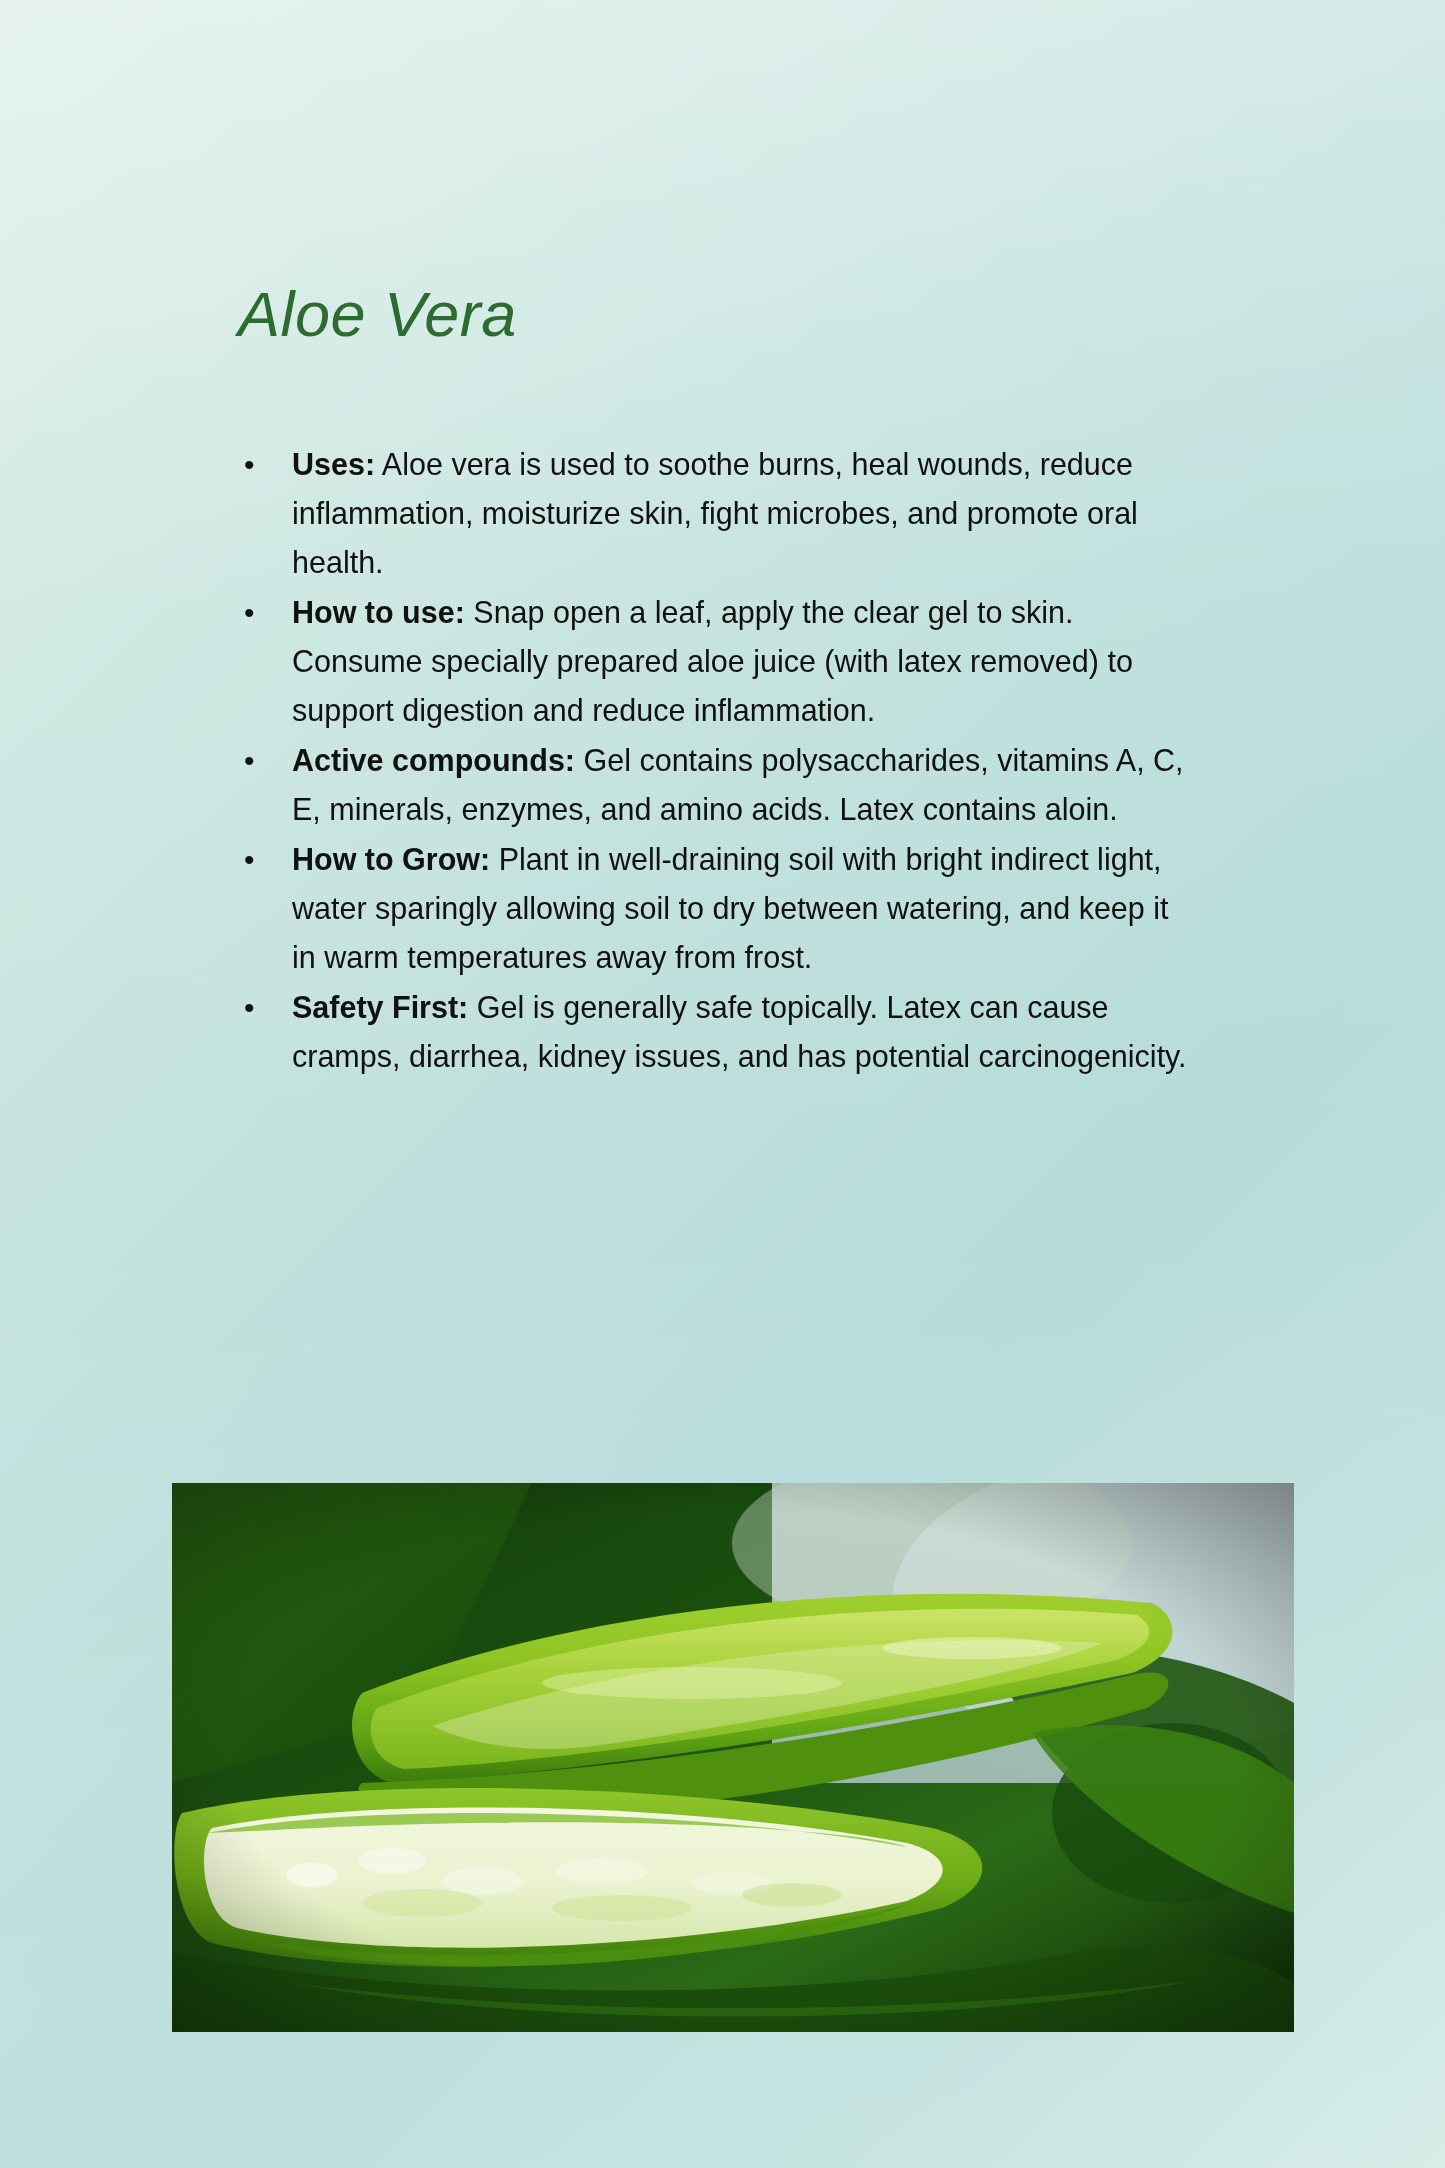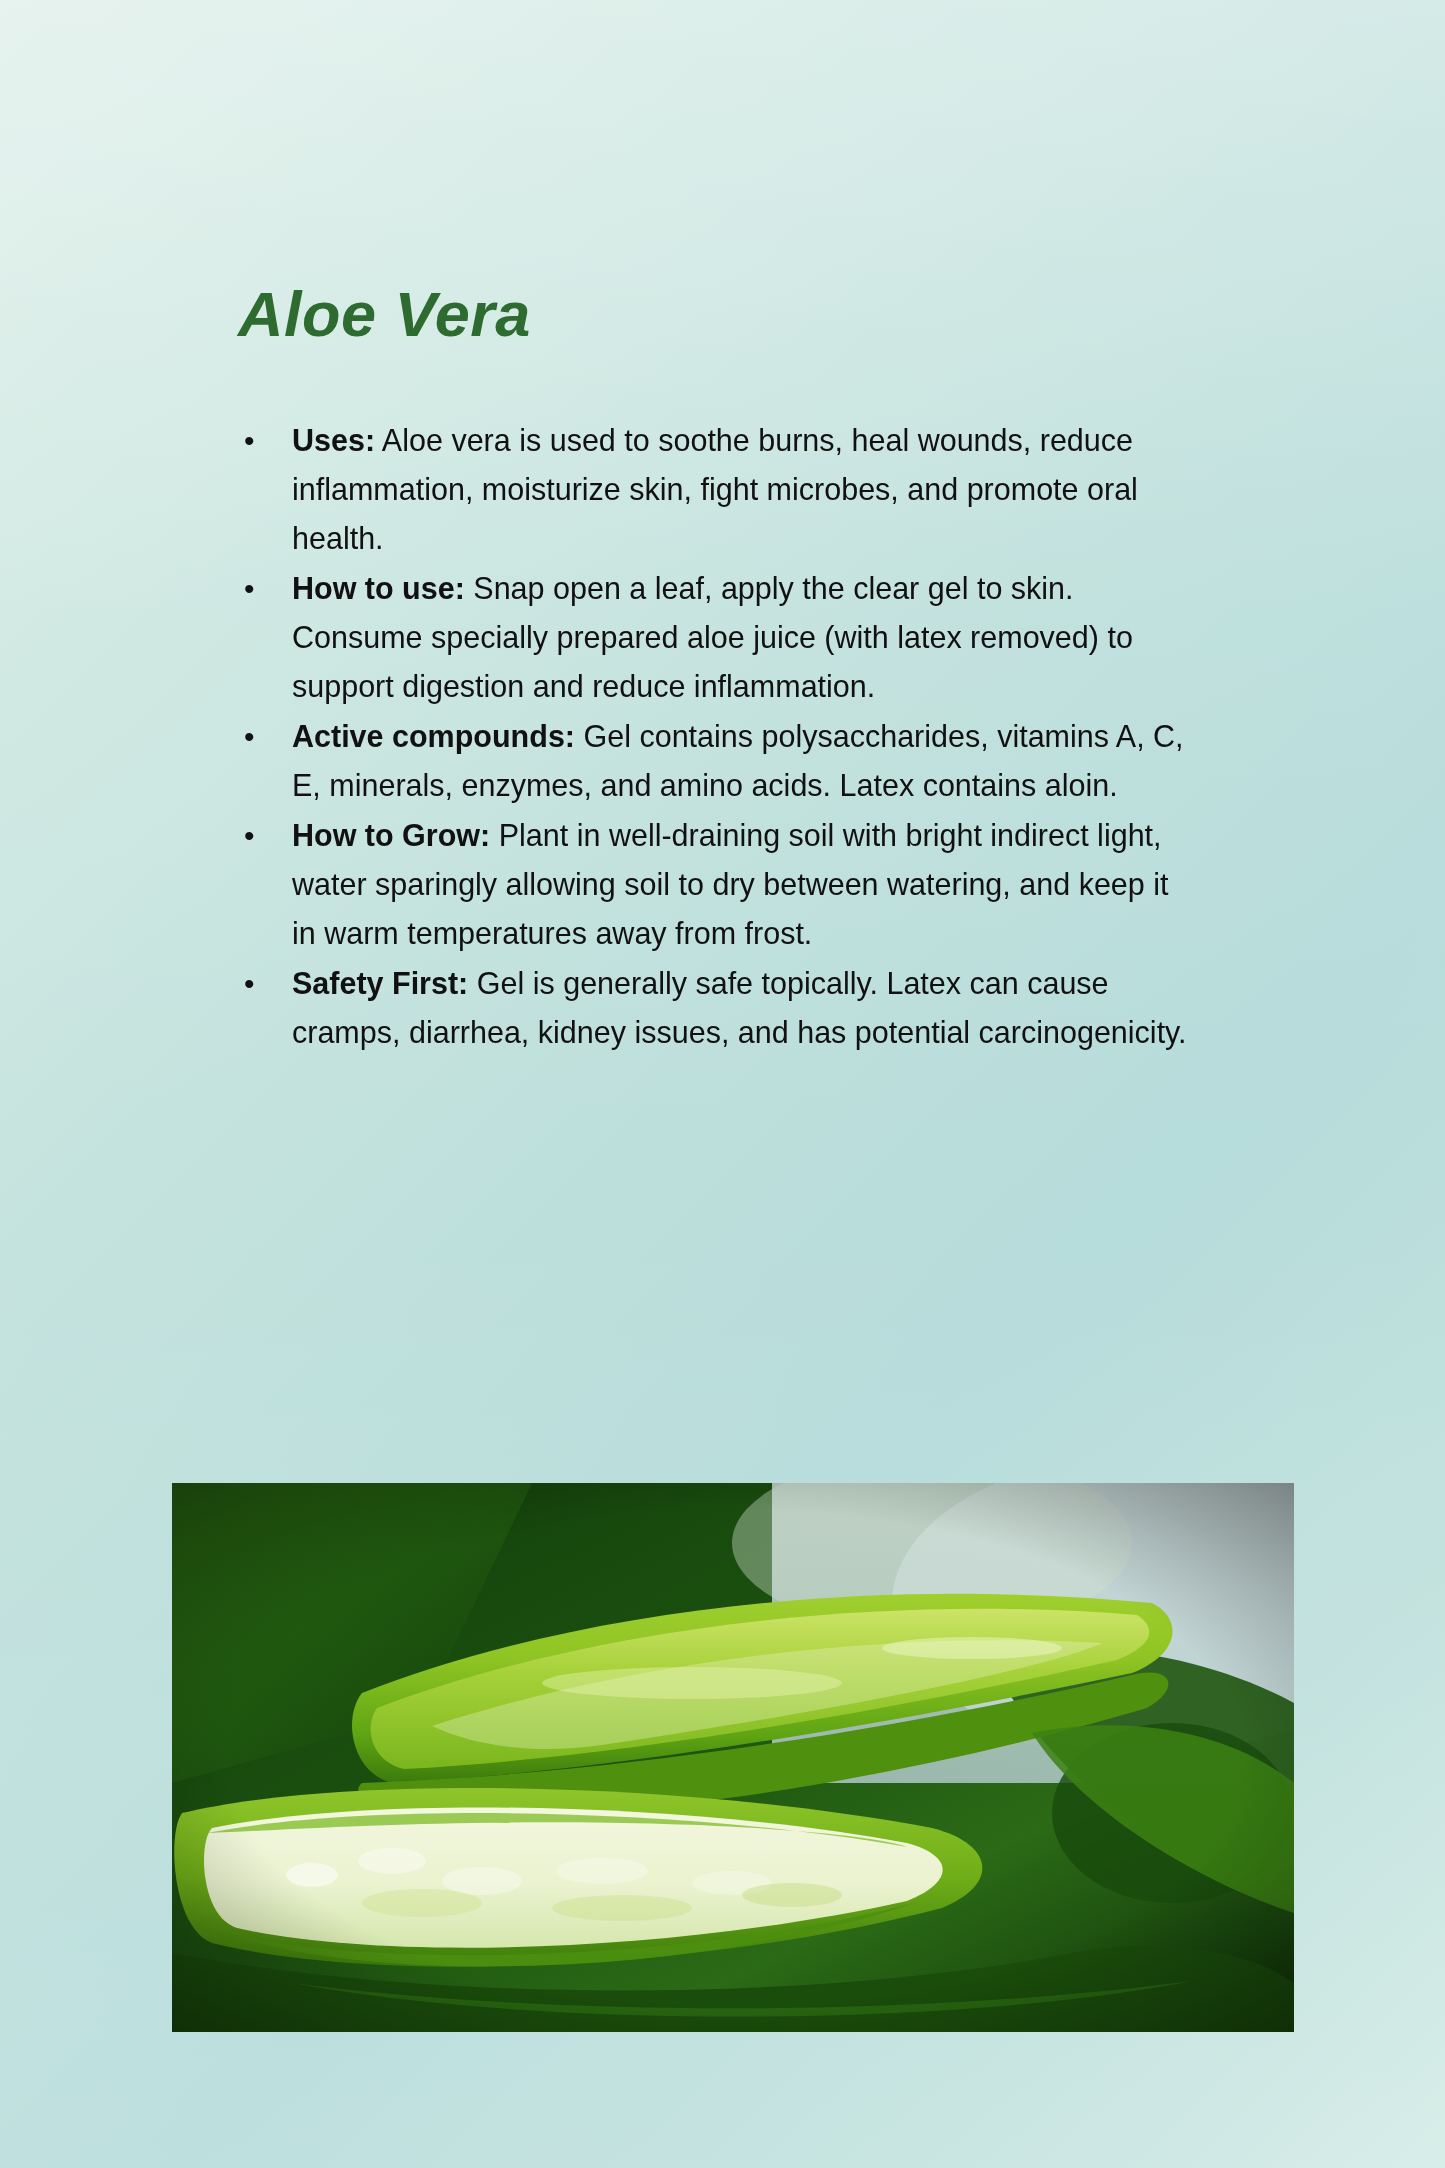--- a/index.html
+++ b/index.html
@@ -32,29 +32,29 @@
   .content {
     position: relative;
     z-index: 2;
   }
   .title {
     position: absolute;
     left: 238px;
     top: 238px;
     font-size: 63px;
     font-style: italic;
-    font-weight: 700;
+    font-weight: 400;
     color: #2e6b30;
     letter-spacing: 0.5px;
     line-height: 1.1;
   }
   .bullets {
     position: absolute;
     left: 236px;
-    top: 416px;
+    top: 440px;
     width: 955px;
     margin: 0;
     padding: 0;
     list-style: none;
   }
   .bullet {
     position: relative;
     padding-left: 56px;
     margin-bottom: 1px;
     font-size: 30.5px;

